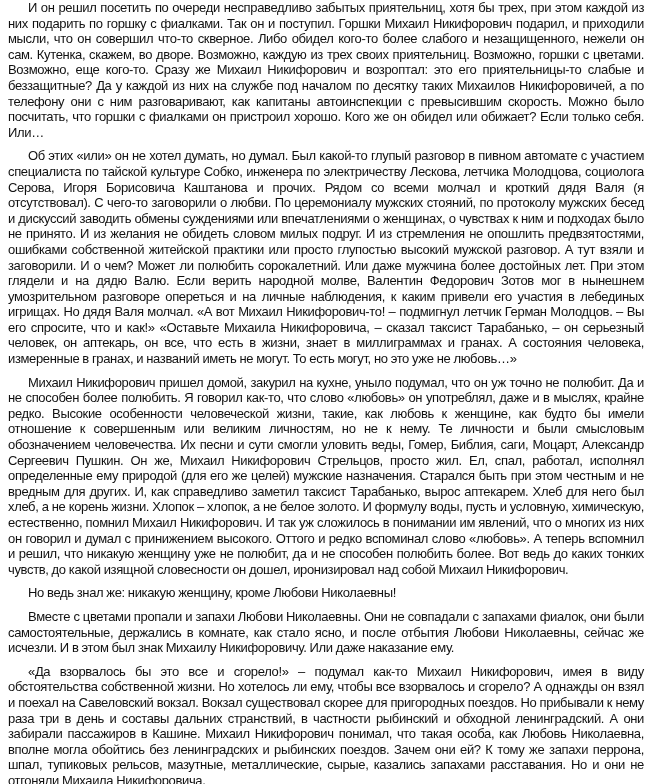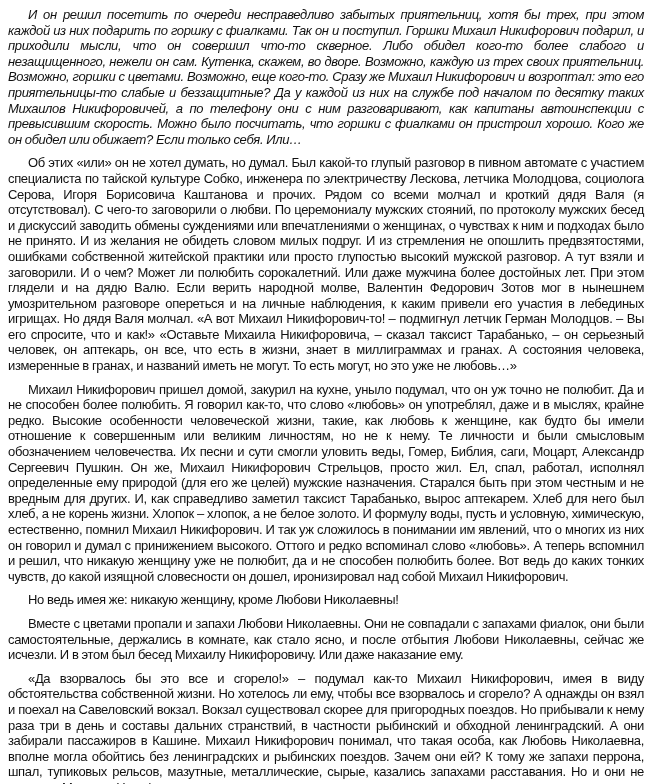--- a/index.html
+++ b/index.html
@@ -11,26 +11,26 @@
     line-height: 15.6px;
     color: #111111;
     letter-spacing: -0.35px;
     word-spacing: -0.2px;
   }
   .page p {
     margin: 0 0 8px 0;
     text-align: justify;
     text-indent: 20px;
   }
-  .page p:first-child { margin-top: 7px; font-style: italic; }
+  .page p:first-child { margin-top: 0; }
 </style>
 </head>
 <body>
 
 <div class="page">
   <p>И он решил посетить по очереди несправедливо забытых приятельниц, хотя бы трех, при этом каждой из них подарить по горшку с фиалками. Так он и поступил. Горшки Михаил Никифорович подарил, и приходили мысли, что он совершил что-то скверное. Либо обидел кого-то более слабого и незащищенного, нежели он сам. Кутенка, скажем, во дворе. Возможно, каждую из трех своих приятельниц. Возможно, горшки с цветами. Возможно, еще кого-то. Сразу же Михаил Никифорович и возроптал: это его приятельницы-то слабые и беззащитные? Да у каждой из них на службе под началом по десятку таких Михаилов Никифоровичей, а по телефону они с ним разговаривают, как капитаны автоинспекции с превысившим скорость. Можно было посчитать, что горшки с фиалками он пристроил хорошо. Кого же он обидел или обижает? Если только себя. Или…</p>
   <p>Об этих «или» он не хотел думать, но думал. Был какой-то глупый разговор в пивном автомате с участием специалиста по тайской культуре Собко, инженера по электричеству Лескова, летчика Молодцова, социолога Серова, Игоря Борисовича Каштанова и прочих. Рядом со всеми молчал и кроткий дядя Валя (я отсутствовал). С чего-то заговорили о любви. По церемониалу мужских стояний, по протоколу мужских бесед и дискуссий заводить обмены суждениями или впечатлениями о женщинах, о чувствах к ним и подходах было не принято. И из желания не обидеть словом милых подруг. И из стремления не опошлить предвзятостями, ошибками собственной житейской практики или просто глупостью высокий мужской разговор. А тут взяли и заговорили. И о чем? Может ли полюбить сорокалетний. Или даже мужчина более достойных лет. При этом глядели и на дядю Валю. Если верить народной молве, Валентин Федорович Зотов мог в нынешнем умозрительном разговоре опереться и на личные наблюдения, к каким привели его участия в лебединых игрищах. Но дядя Валя молчал. «А вот Михаил Никифорович-то! – подмигнул летчик Герман Молодцов. – Вы его спросите, что и как!» «Оставьте Михаила Никифоровича, – сказал таксист Тарабанько, – он серьезный человек, он аптекарь, он все, что есть в жизни, знает в миллиграммах и гранах. А состояния человека, измеренные в гранах, и названий иметь не могут. То есть могут, но это уже не любовь…»</p>
   <p>Михаил Никифорович пришел домой, закурил на кухне, уныло подумал, что он уж точно не полюбит. Да и не способен более полюбить. Я говорил как-то, что слово «любовь» он употреблял, даже и в мыслях, крайне редко. Высокие особенности человеческой жизни, такие, как любовь к женщине, как будто бы имели отношение к совершенным или великим личностям, но не к нему. Те личности и были смысловым обозначением человечества. Их песни и сути смогли уловить веды, Гомер, Библия, саги, Моцарт, Александр Сергеевич Пушкин. Он же, Михаил Никифорович Стрельцов, просто жил. Ел, спал, работал, исполнял определенные ему природой (для его же целей) мужские назначения. Старался быть при этом честным и не вредным для других. И, как справедливо заметил таксист Тарабанько, вырос аптекарем. Хлеб для него был хлеб, а не корень жизни. Хлопок – хлопок, а не белое золото. И формулу воды, пусть и условную, химическую, естественно, помнил Михаил Никифорович. И так уж сложилось в понимании им явлений, что о многих из них он говорил и думал с принижением высокого. Оттого и редко вспоминал слово «любовь». А теперь вспомнил и решил, что никакую женщину уже не полюбит, да и не способен полюбить более. Вот ведь до каких тонких чувств, до какой изящной словесности он дошел, иронизировал над собой Михаил Никифорович.</p>
-  <p>Но ведь имея же: никакую женщину, кроме Любови Николаевны!</p>
-  <p>Вместе с цветами пропали и запахи Любови Николаевны. Они не совпадали с запахами фиалок, они были самостоятельные, держались в комнате, как стало ясно, и после отбытия Любови Николаевны, сейчас же исчезли. И в этом был бесед Михаилу Никифоровичу. Или даже наказание ему.</p>
+  <p>Но ведь знал же: никакую женщину, кроме Любови Николаевны!</p>
+  <p>Вместе с цветами пропали и запахи Любови Николаевны. Они не совпадали с запахами фиалок, они были самостоятельные, держались в комнате, как стало ясно, и после отбытия Любови Николаевны, сейчас же исчезли. И в этом был знак Михаилу Никифоровичу. Или даже наказание ему.</p>
   <p>«Да взорвалось бы это все и сгорело!» – подумал как-то Михаил Никифорович, имея в виду обстоятельства собственной жизни. Но хотелось ли ему, чтобы все взорвалось и сгорело? А однажды он взял и поехал на Савеловский вокзал. Вокзал существовал скорее для пригородных поездов. Но прибывали к нему раза три в день и составы дальних странствий, в частности рыбинский и обходной ленинградский. А они забирали пассажиров в Кашине. Михаил Никифорович понимал, что такая особа, как Любовь Николаевна, вполне могла обойтись без ленинградских и рыбинских поездов. Зачем они ей? К тому же запахи перрона, шпал, тупиковых рельсов, мазутные, металлические, сырые, казались запахами расставания. Но и они не отгоняли Михаила Никифоровича.</p>
 
 </div>
 
 </body></html>

